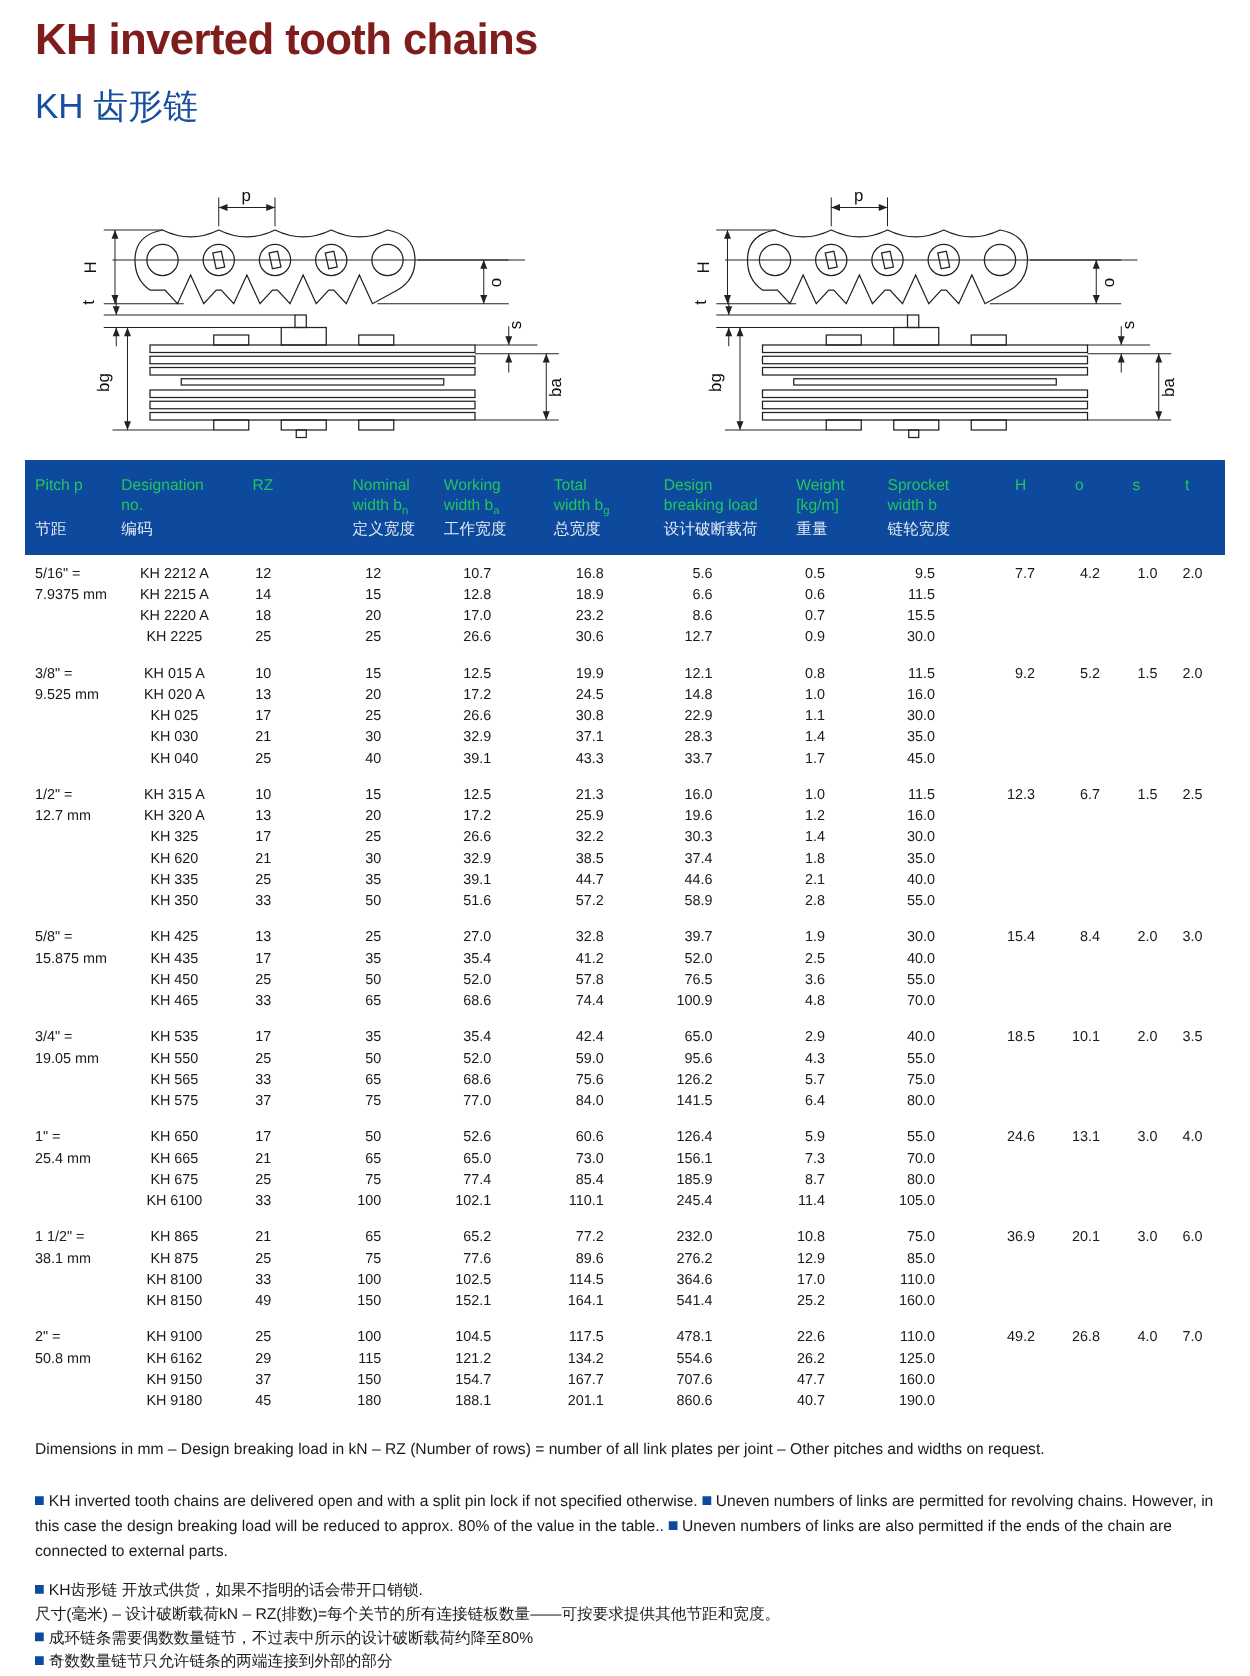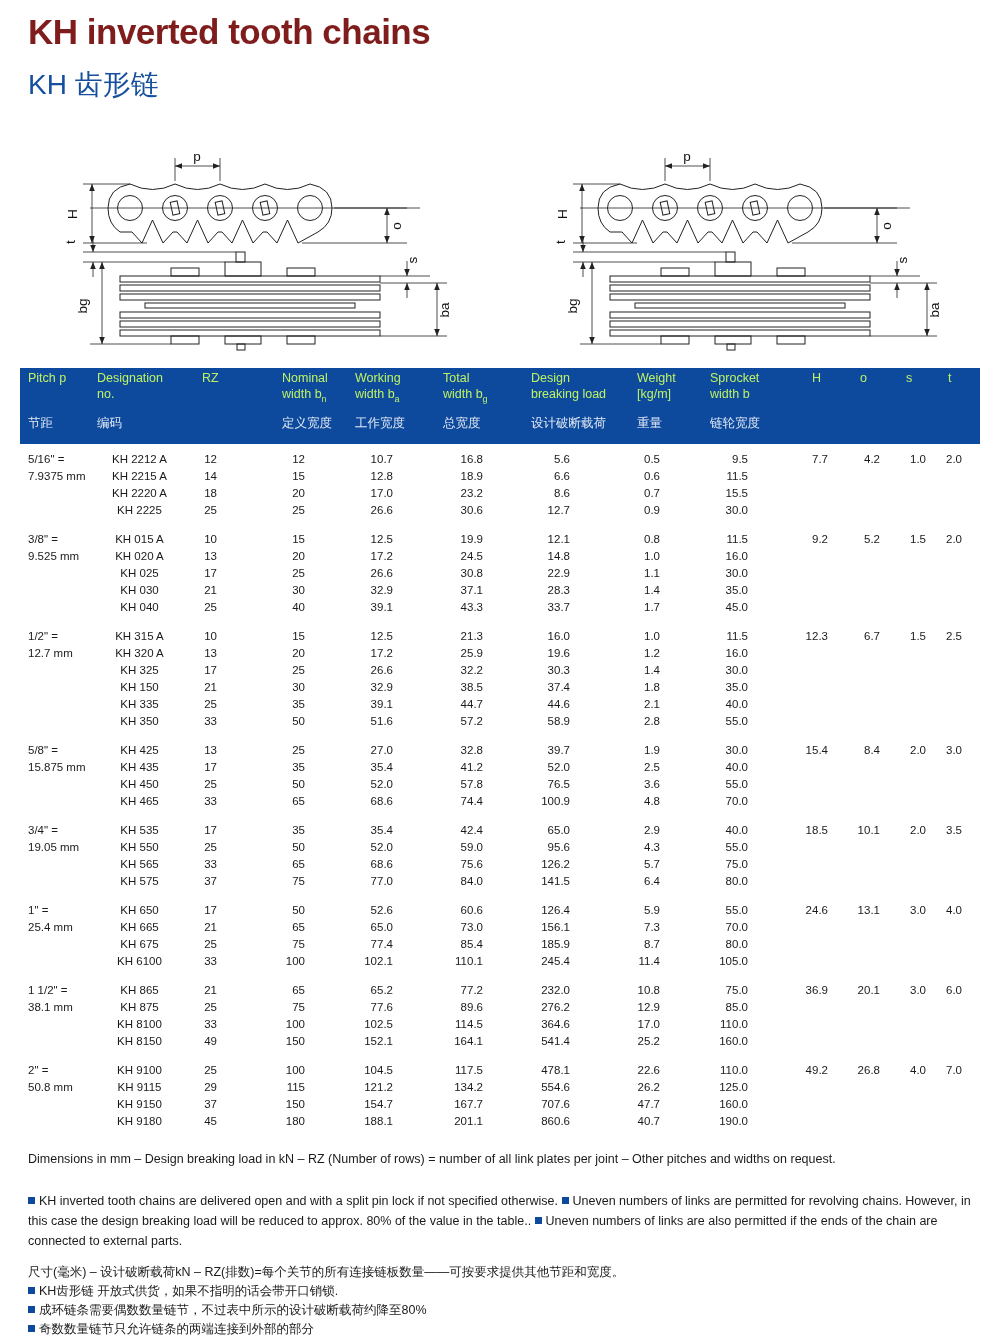--- a/index.html
+++ b/index.html
@@ -10,21 +10,21 @@
   .subtitle{position:absolute;left:28px;top:66px;font-size:28px;color:#164f9e}
   .diagram{position:absolute;top:148px;width:440px;height:217px}
   #diagram-left{left:35px}
   #diagram-right{left:525px}
   .dline{stroke:#222;stroke-width:1;fill:none}
   .thin{stroke:#222;stroke-width:0.8;fill:none}
   .dimfill{fill:#222;stroke:none}
   .lbl{font-family:"Liberation Sans",sans-serif;font-size:13.5px;fill:#111}
   #thead-bar{position:absolute;left:20px;top:368px;width:960px;height:76px;background:#0d4a9e}
   .hcol{position:absolute;top:0;height:76px}
-  .hen{position:absolute;top:2px;left:0;font-size:12.5px;color:#bef264;line-height:16px;white-space:nowrap}
+  .hen{position:absolute;top:12px;left:0;font-size:12.5px;color:#22c55e;line-height:16px;white-space:nowrap}
   .hzh{position:absolute;top:47px;left:0;font-size:12.5px;color:rgba(255,255,255,0.88);white-space:nowrap}
   sub.subs{font-size:9px;line-height:0}
   #chain-table{position:absolute;left:20px;top:451px;width:960px;border-collapse:collapse;table-layout:fixed}
   #chain-table td{padding:0;font-size:11.5px;line-height:17px;height:17px;vertical-align:top;white-space:nowrap;color:#1a1a1a}
   #chain-table td.num{text-align:right}
   #chain-table td.desig{text-align:center}
   #chain-table td.pitchcell{text-align:left;padding-left:8px}
   #chain-table tr.spacer td{height:12px;line-height:12px}
   #dims-note{position:absolute;left:28px;top:1152px;width:950px;font-size:12.5px}
   #en-notes{position:absolute;left:28px;top:1191px;width:950px;font-size:12.5px;line-height:20px;margin:0}
@@ -410,21 +410,21 @@
         <td class="desig">KH 325</td>
         <td class="num">17</td>
         <td class="num">25</td>
         <td class="num">26.6</td>
         <td class="num">32.2</td>
         <td class="num">30.3</td>
         <td class="num">1.4</td>
         <td class="num">30.0</td>
       </tr>
       <tr>
-        <td class="desig">KH 150</td>
+        <td class="desig">KH 620</td>
         <td class="num">21</td>
         <td class="num">30</td>
         <td class="num">32.9</td>
         <td class="num">38.5</td>
         <td class="num">37.4</td>
         <td class="num">1.8</td>
         <td class="num">35.0</td>
       </tr>
       <tr>
         <td class="desig">KH 335</td>
@@ -670,21 +670,21 @@
         <td class="num">478.1</td>
         <td class="num">22.6</td>
         <td class="num">110.0</td>
         <td class="num" rowspan="4">49.2</td>
         <td class="num" rowspan="4">26.8</td>
         <td class="num" rowspan="4">4.0</td>
         <td class="num" rowspan="4">7.0</td>
         <td rowspan="4"></td>
       </tr>
       <tr>
-        <td class="desig">KH 9115</td>
+        <td class="desig">KH 6162</td>
         <td class="num">29</td>
         <td class="num">115</td>
         <td class="num">121.2</td>
         <td class="num">134.2</td>
         <td class="num">554.6</td>
         <td class="num">26.2</td>
         <td class="num">125.0</td>
       </tr>
       <tr>
         <td class="desig">KH 9150</td>
@@ -705,17 +705,17 @@
         <td class="num">860.6</td>
         <td class="num">40.7</td>
         <td class="num">190.0</td>
       </tr>
     </tbody>
 </table>
 
 <div id="dims-note">Dimensions in mm – Design breaking load in kN – RZ (Number of rows) = number of all link plates per joint – Other pitches and widths on request.</div>
 <p id="en-notes"><span class="sqbullet"></span><span>KH inverted tooth chains are delivered open and with a split pin lock if not specified otherwise.</span> <span class="sqbullet"></span><span>Uneven numbers of links are permitted for revolving chains. However, in this case the design breaking load will be reduced to approx. 80% of the value in the table..</span> <span class="sqbullet"></span><span>Uneven numbers of links are also permitted if the ends of the chain are connected to external parts.</span> </p>
 <div id="zh-notes">
+    <div class="zline"><span class="sqbullet"></span><span>KH齿形链 开放式供货，如果不指明的话会带开口销锁.</span></div>
     <div class="zline">尺寸(毫米) – 设计破断载荷kN – RZ(排数)=每个关节的所有连接链板数量——可按要求提供其他节距和宽度。</div>
-    <div class="zline"><span class="sqbullet"></span><span>KH齿形链 开放式供货，如果不指明的话会带开口销锁.</span></div>
     <div class="zline"><span class="sqbullet"></span><span>成环链条需要偶数数量链节，不过表中所示的设计破断载荷约降至80%</span></div>
     <div class="zline"><span class="sqbullet"></span><span>奇数数量链节只允许链条的两端连接到外部的部分</span></div>
   </div>
 
 </body></html>

